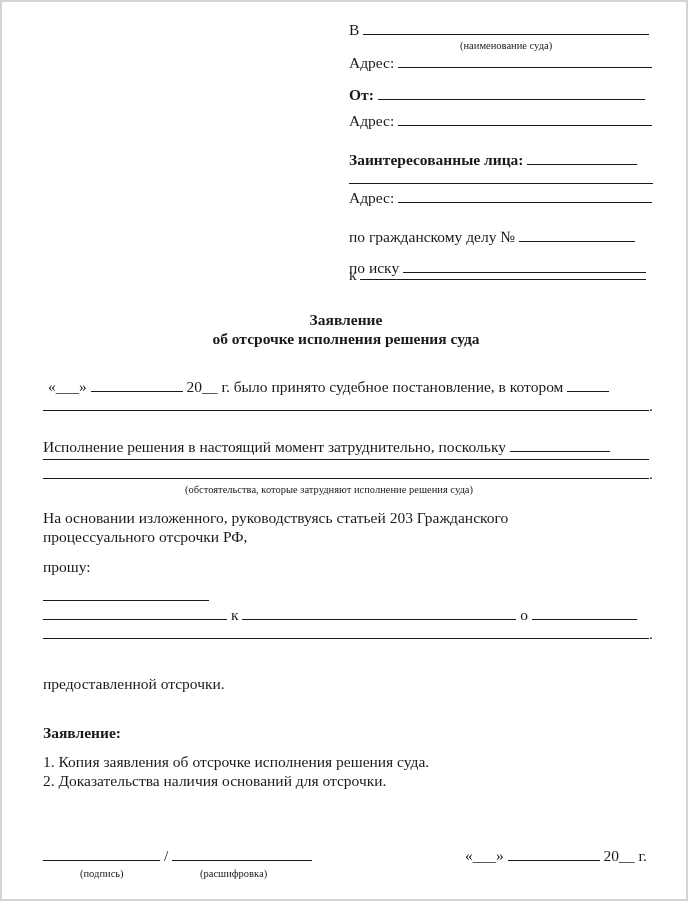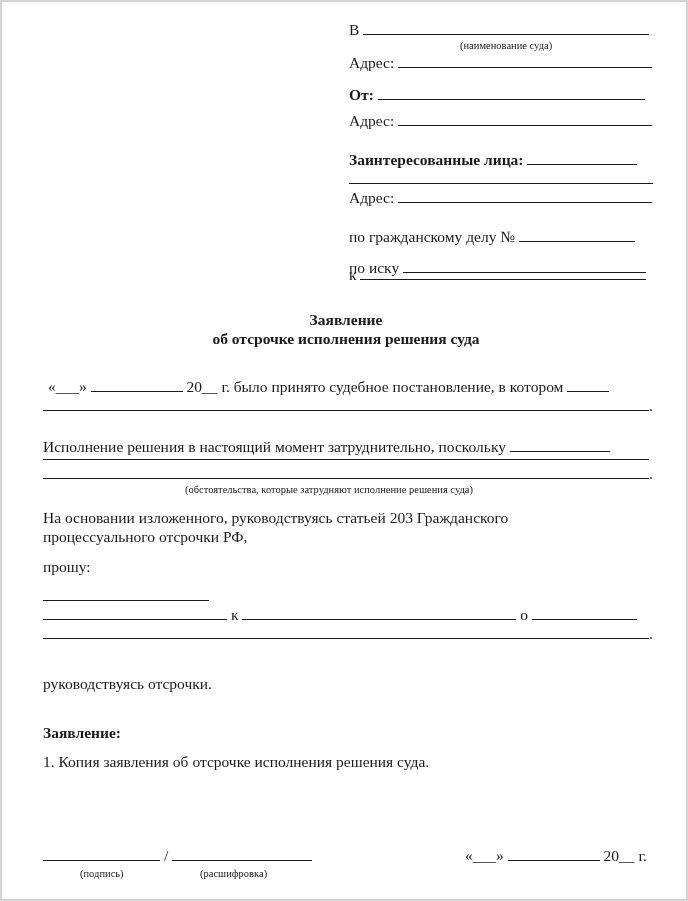--- a/index.html
+++ b/index.html
@@ -107,24 +107,25 @@
     <span class="rule" style="width:184px;"></span>
     <span>к</span>
     <span class="rule" style="width:274px;"></span>
     <span>о</span>
     <span class="rule" style="width:105px;"></span>
   </div>
   <div class="ln" style="left:41px; top:623px;">
     <span class="rule" style="width:606px;"></span><span>.</span>
   </div>
 
-  <div class="ln" style="left:41px; top:673px;">руководствуясь отсрочки.</div>
+  <div class="ln" style="left:41px; top:673px;">предоставленной отсрочки.</div>
 
   <div class="ln b" style="left:41px; top:722px;">Заявление:</div>
   <div class="ln" style="left:41px; top:751px;">1. Копия заявления об отсрочке исполнения решения суда.</div>
+  <div class="ln" style="left:41px; top:770px;">2. Доказательства наличия оснований для отсрочки.</div>
 
   <div class="ln" style="left:41px; top:845px;">
     <span class="rule" style="width:117px;"></span>
     <span>/</span>
     <span class="rule" style="width:140px;"></span>
   </div>
   <div class="small" style="left:78px; top:866px;">(подпись)</div>
   <div class="small" style="left:198px; top:866px;">(расшифровка)</div>
 
   <div class="ln" style="left:463px; top:845px;">

